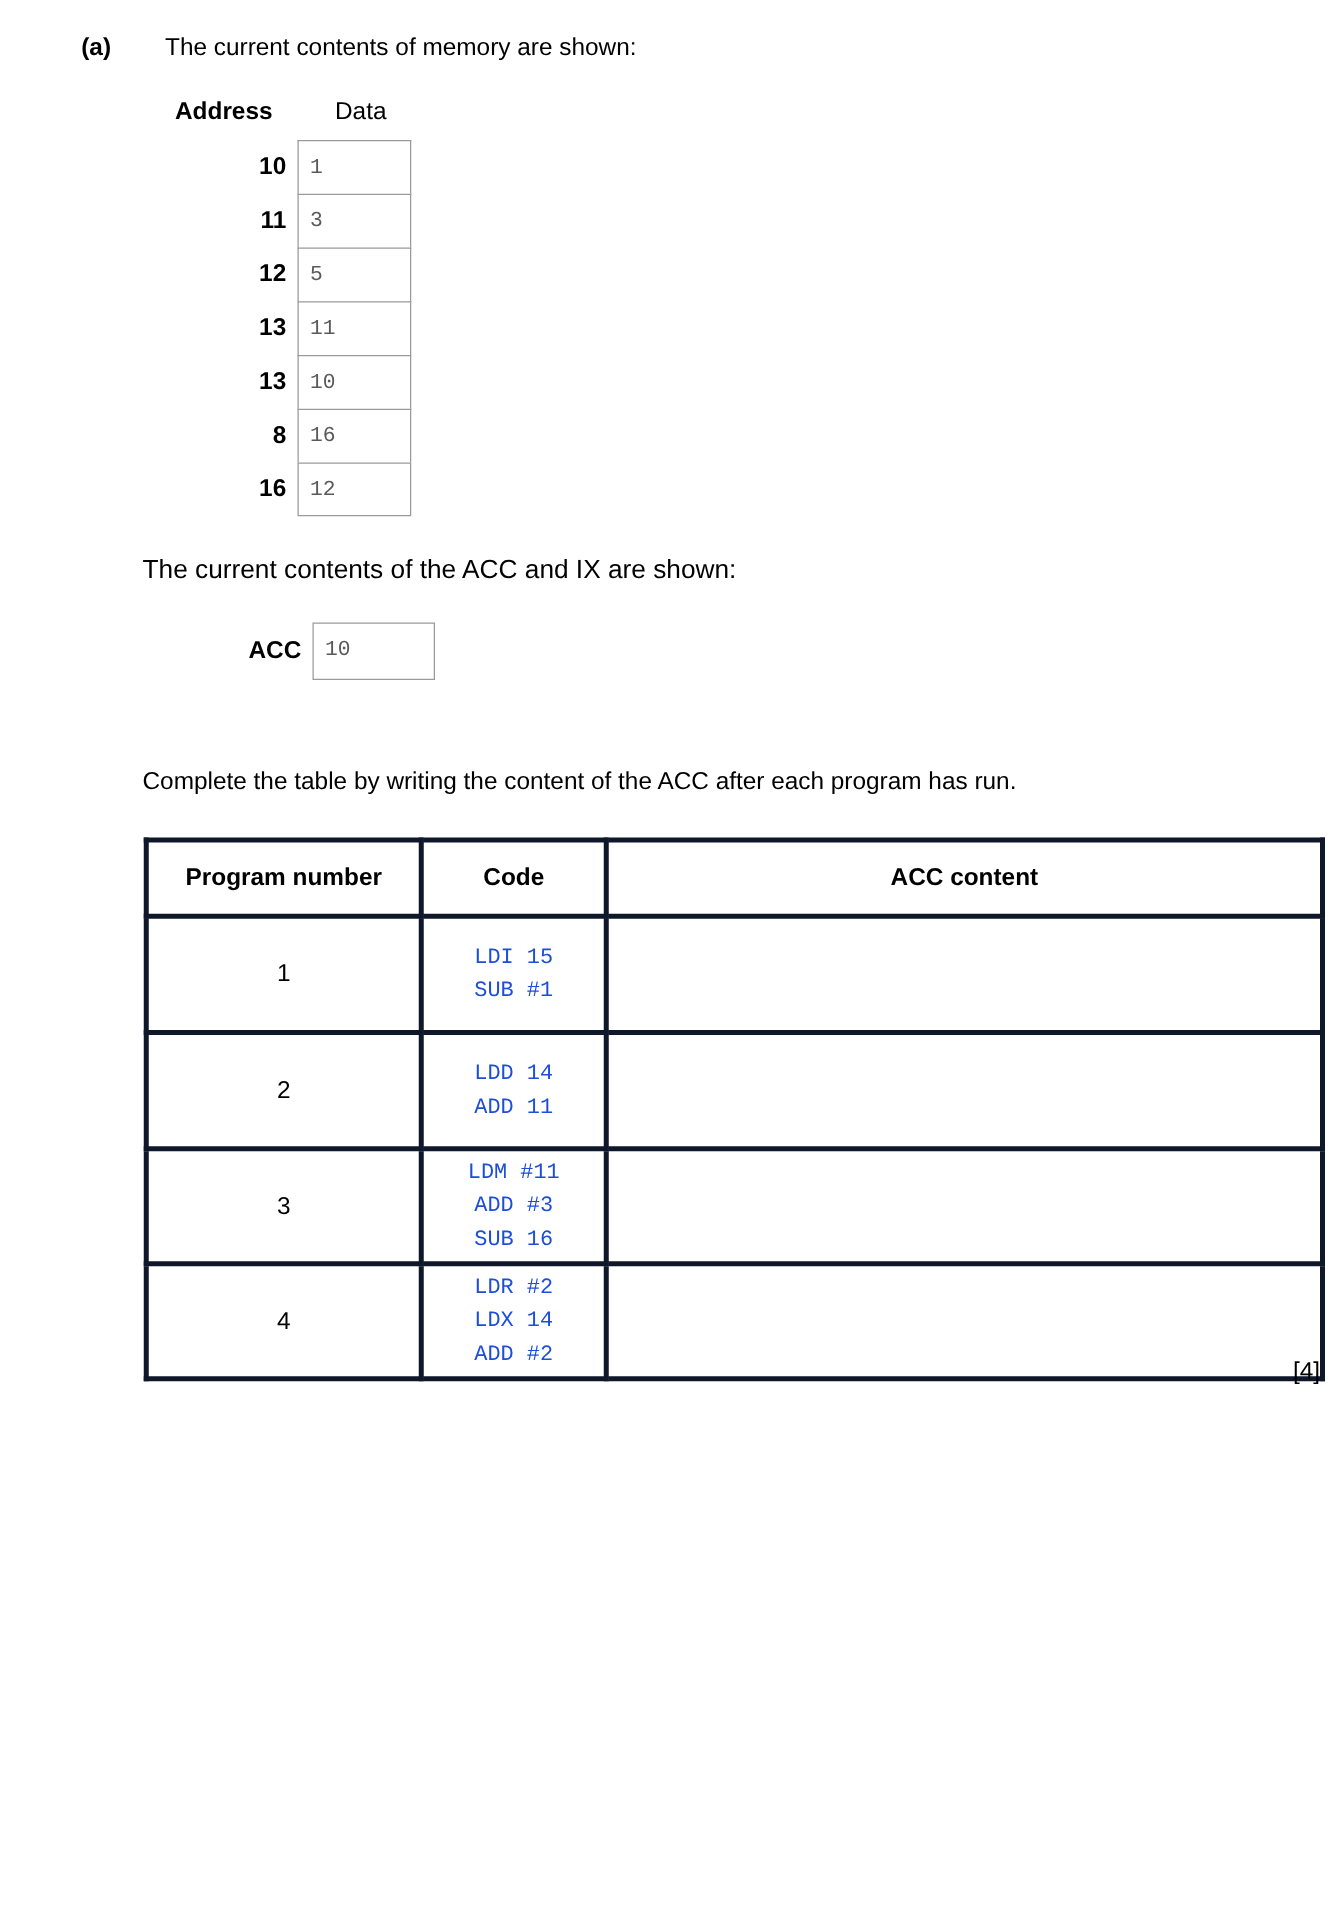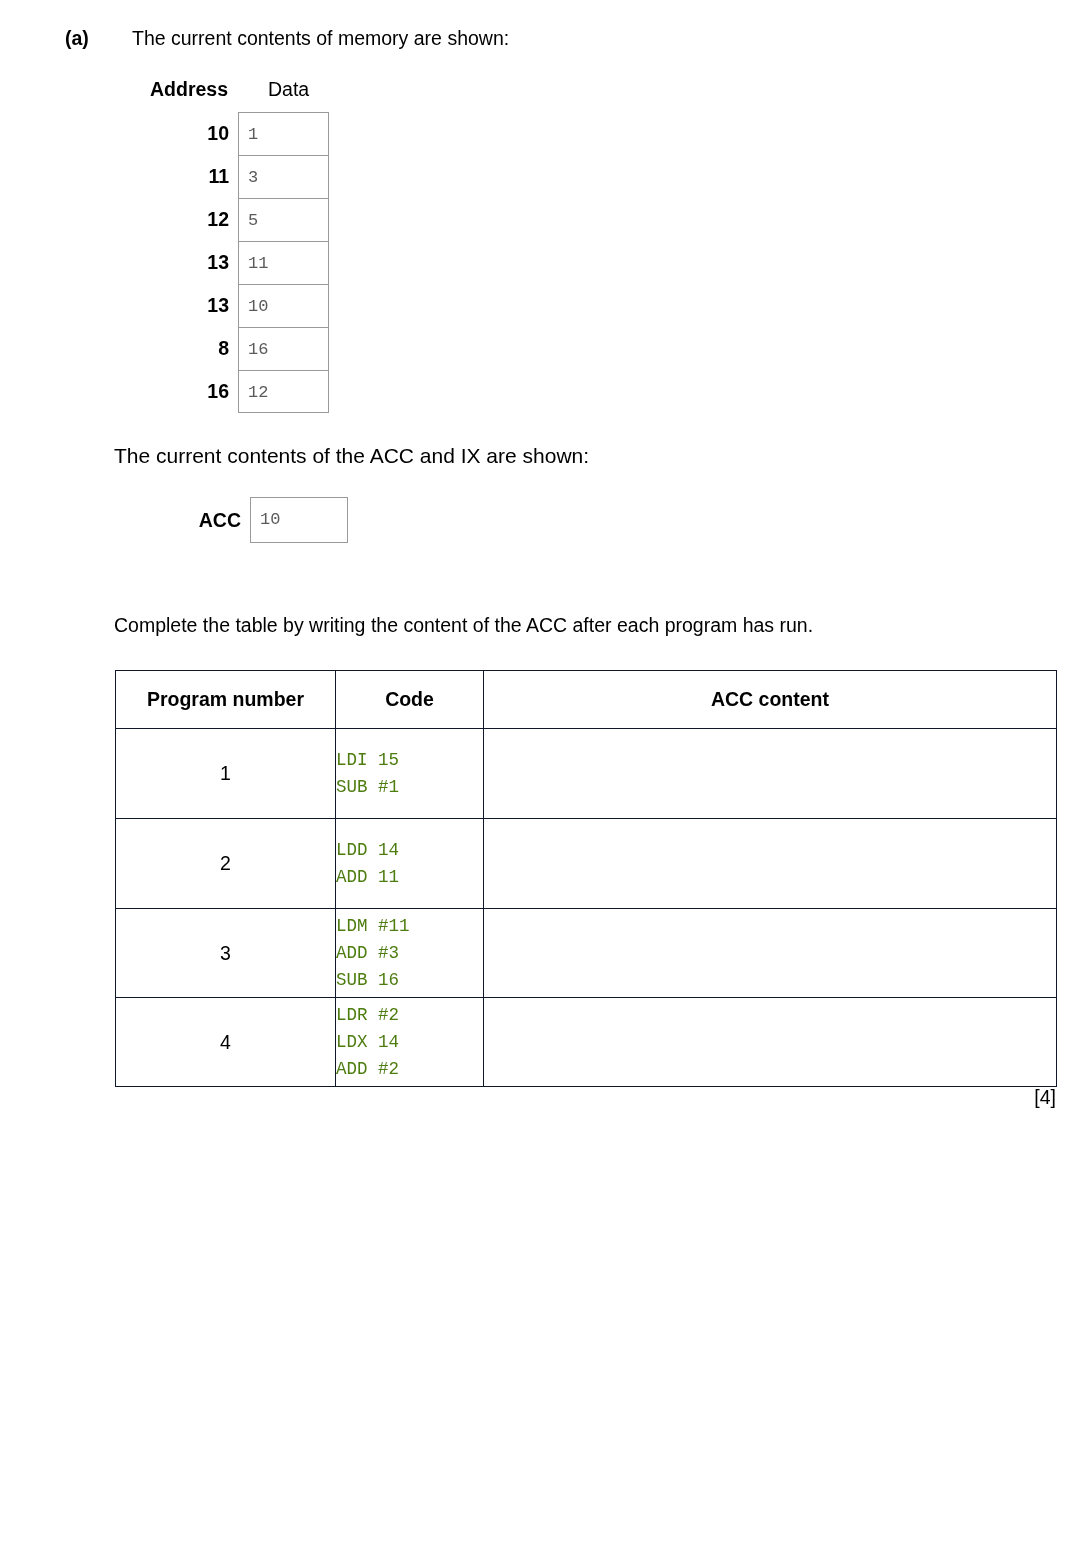--- a/index.html
+++ b/index.html
@@ -45,21 +45,21 @@
     top: 78px;
   }
   .mem-head {
     display: flex;
     align-items: baseline;
     height: 26px;
   }
   .mem-head .h-address {
     width: 98px;
     flex: 0 0 98px;
-    text-align: center;
+    text-align: left;
     font-size: 19.5px;
     font-weight: bold;
   }
   .mem-head .h-data {
     margin-left: 30px;
     font-size: 19.5px;
     font-weight: normal;
   }
   .mem-rows {
     margin-top: 8px;
@@ -106,21 +106,21 @@
   }
 
   
   .reg-block {
     position: absolute;
     left: 150px;
     top: 498px;
   }
   .reg-row {
     display: flex;
-    align-items: center;
+    align-items: flex-start;
     height: 44px;
   }
   .reg-label {
     width: 100px;
     flex: 0 0 100px;
     text-align: right;
     font-size: 19.5px;
     font-weight: bold;
     line-height: 44px;
     padding-right: 9px;
@@ -156,21 +156,21 @@
   .prog-table {
     position: absolute;
     left: 115px;
     top: 670px;
     width: 941px;
     border-collapse: collapse;
     table-layout: fixed;
   }
   .prog-table th,
   .prog-table td {
-    border: 1px solid #0f172a;
+    border: 4px solid #0f172a;
     padding: 0;
     vertical-align: middle;
   }
   .col-prog { width: 220px; }
   .col-code { width: 148px; }
   .col-acc  { width: 573px; }
 
   .prog-table thead th {
     height: 57px;
     font-size: 19.5px;
@@ -178,22 +178,22 @@
     text-align: center;
   }
   .cell-prognum {
     text-align: center;
     font-size: 19.5px;
     font-weight: normal;
   }
   .cell-code {
     font-family: "Liberation Mono", monospace;
     font-size: 17.5px;
-    color: #4d7c0f;
-    text-align: left;
+    color: #1d4ed8;
+    text-align: center;
     padding-right: 20px;
     line-height: 27px;
     white-space: pre;
   }
   .row-2line td { height: 89px; }
   .row-3line td { height: 88px; }
   .cell-acc { }
 
   
   .marks {

